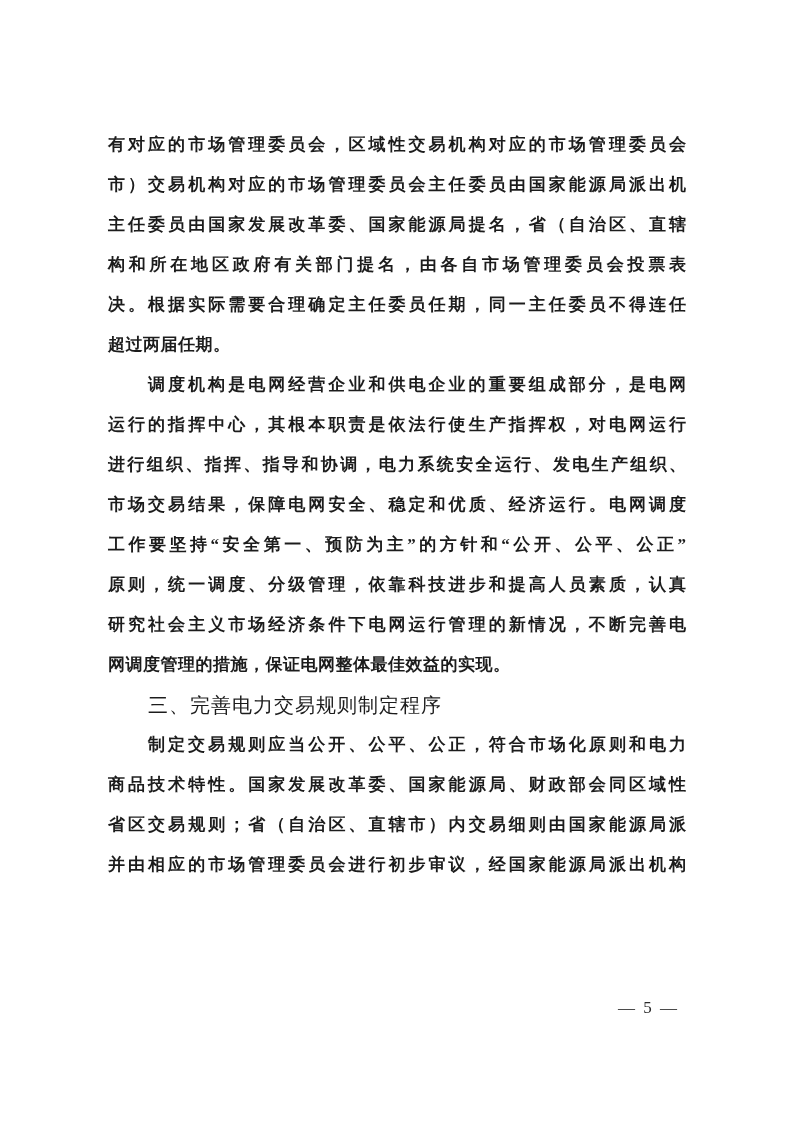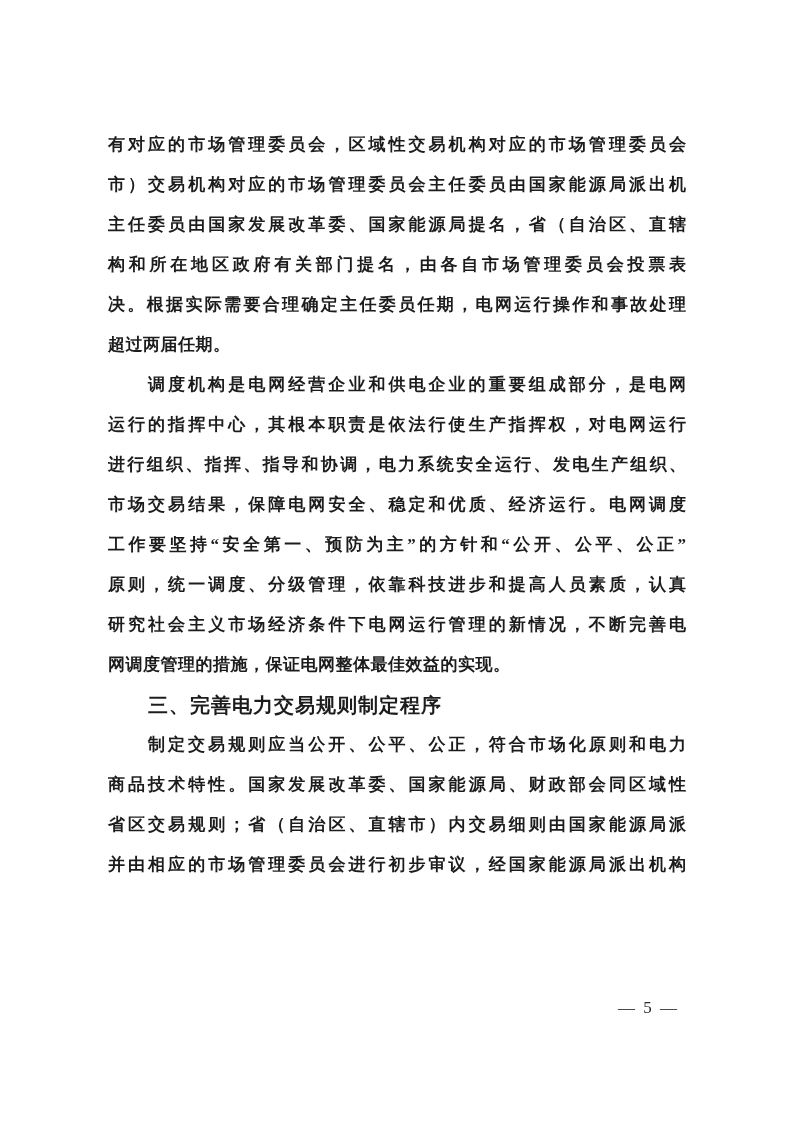--- a/index.html
+++ b/index.html
@@ -36,21 +36,21 @@
     text-align: justify;
     text-align-last: justify;
     text-justify: inter-character;
     letter-spacing: 0;
   }
   .line.indent {
     text-indent: 40px;
   }
   .heading-line {
     font-family: "Liberation Sans", sans-serif;
-    font-weight: 700;
+    font-weight: 400;
     font-size: 20px;
     letter-spacing: 1px;
   }
   .page-number {
     position: absolute;
     top: 997px;
     right: 114px;
     font-size: 17px;
     line-height: 22px;
     letter-spacing: 2px;
@@ -60,21 +60,21 @@
 </style>
 </head>
 <body>
 
 <div class="page" style="background: rgb(255, 255, 255); color: rgb(28, 28, 28);">
   <div class="content">
       <div class="line stretch">有对应的市场管理委员会，区域性交易机构对应的市场管理委员会</div>
       <div class="line stretch">市）交易机构对应的市场管理委员会主任委员由国家能源局派出机</div>
       <div class="line stretch">主任委员由国家发展改革委、国家能源局提名，省（自治区、直辖</div>
       <div class="line stretch">构和所在地区政府有关部门提名，由各自市场管理委员会投票表</div>
-      <div class="line stretch">决。根据实际需要合理确定主任委员任期，电网运行操作和事故处理</div>
+      <div class="line stretch">决。根据实际需要合理确定主任委员任期，同一主任委员不得连任</div>
       <div class="line">超过两届任期。</div>
       <div class="line indent stretch">调度机构是电网经营企业和供电企业的重要组成部分，是电网</div>
       <div class="line stretch">运行的指挥中心，其根本职责是依法行使生产指挥权，对电网运行</div>
       <div class="line stretch">进行组织、指挥、指导和协调，电力系统安全运行、发电生产组织、</div>
       <div class="line stretch">市场交易结果，保障电网安全、稳定和优质、经济运行。电网调度</div>
       <div class="line stretch">工作要坚持“安全第一、预防为主”的方针和“公开、公平、公正”</div>
       <div class="line stretch">原则，统一调度、分级管理，依靠科技进步和提高人员素质，认真</div>
       <div class="line stretch">研究社会主义市场经济条件下电网运行管理的新情况，不断完善电</div>
       <div class="line">网调度管理的措施，保证电网整体最佳效益的实现。</div>
       <div class="line heading-line indent">三、完善电力交易规则制定程序</div>

